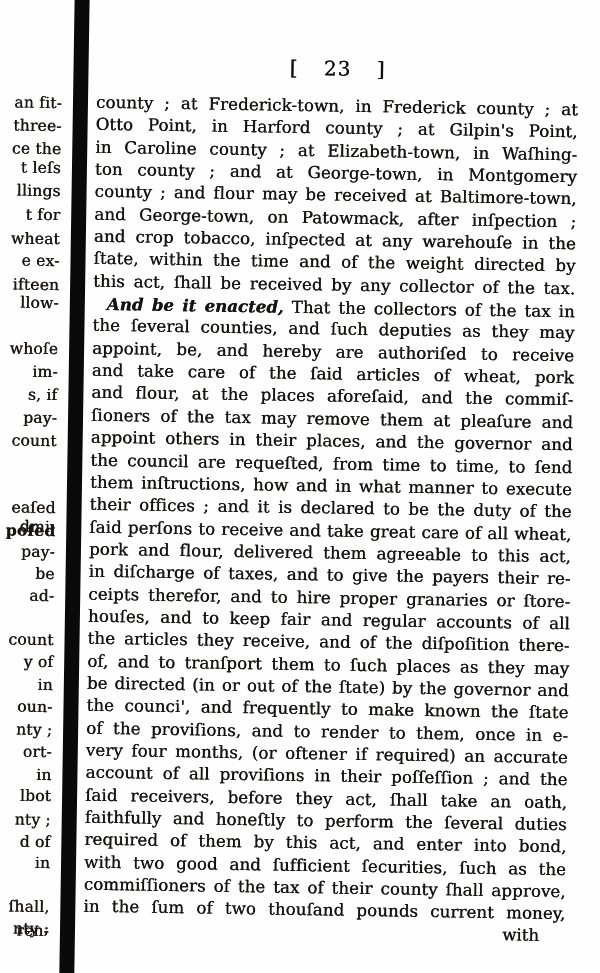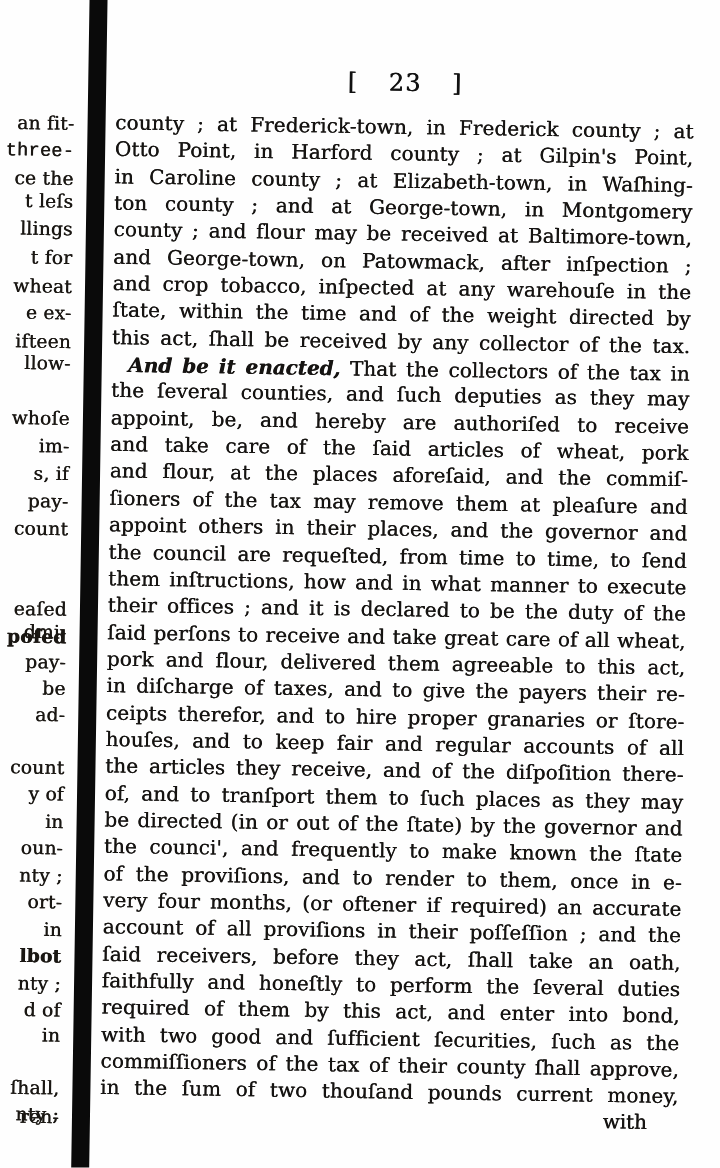--- a/index.html
+++ b/index.html
@@ -55,21 +55,21 @@
   }
 </style>
 </head>
 <body>
 
 <div class="page">
   <div class="rot">
     <div class="bar"></div>
     <div class="margin-col" id="marginCol">
         <span class="mnote" style="top: 98px;">an fit-</span>
-        <span class="mnote" style="top: 121px; font-family: Liberation Mono, monospace;">three-</span>
+        <span class="mnote" style="top: 121px;">three-</span>
         <span class="mnote" style="top: 144px;">ce the</span>
         <span class="mnote" style="top: 163px;">t leſs</span>
         <span class="mnote" style="top: 186px;">llings</span>
         <span class="mnote" style="top: 210px;">t for</span>
         <span class="mnote" style="top: 234px;">wheat</span>
         <span class="mnote" style="top: 256px;">e ex-</span>
         <span class="mnote" style="top: 280px;">ifteen</span>
         <span class="mnote" style="top: 298px;">llow-</span>
         <span class="mnote" style="top: 344px;">whoſe</span>
         <span class="mnote" style="top: 367px;">im-</span>
@@ -82,21 +82,21 @@
         <span class="mnote" style="top: 547px;">pay-</span>
         <span class="mnote" style="top: 569px;">be</span>
         <span class="mnote" style="top: 591px;">ad-</span>
         <span class="mnote" style="top: 635px;">count</span>
         <span class="mnote" style="top: 657px;">y of</span>
         <span class="mnote" style="top: 680px;">in</span>
         <span class="mnote" style="top: 702px;">oun-</span>
         <span class="mnote" style="top: 725px;">nty ;</span>
         <span class="mnote" style="top: 747px;">ort-</span>
         <span class="mnote" style="top: 770px;">in</span>
-        <span class="mnote" style="top: 791px; font-weight: bold;">lbot</span>
+        <span class="mnote" style="top: 791px;">lbot</span>
         <span class="mnote" style="top: 815px;">nty ;</span>
         <span class="mnote" style="top: 837px;">d of</span>
         <span class="mnote" style="top: 858px;">in</span>
         <span class="mnote" style="top: 881px; margin-top: 45px;">ren-</span>
         <span class="mnote" style="top: 902px;">ſhall,</span>
         <span class="mnote" style="top: 924px;">nty ;</span>
       </div>
     <div class="header">[ 23 ]</div>
     <div class="body-col" id="bodyCol">
         <div class="tline">county ; at Frederick-town, in Frederick county ; at</div>

